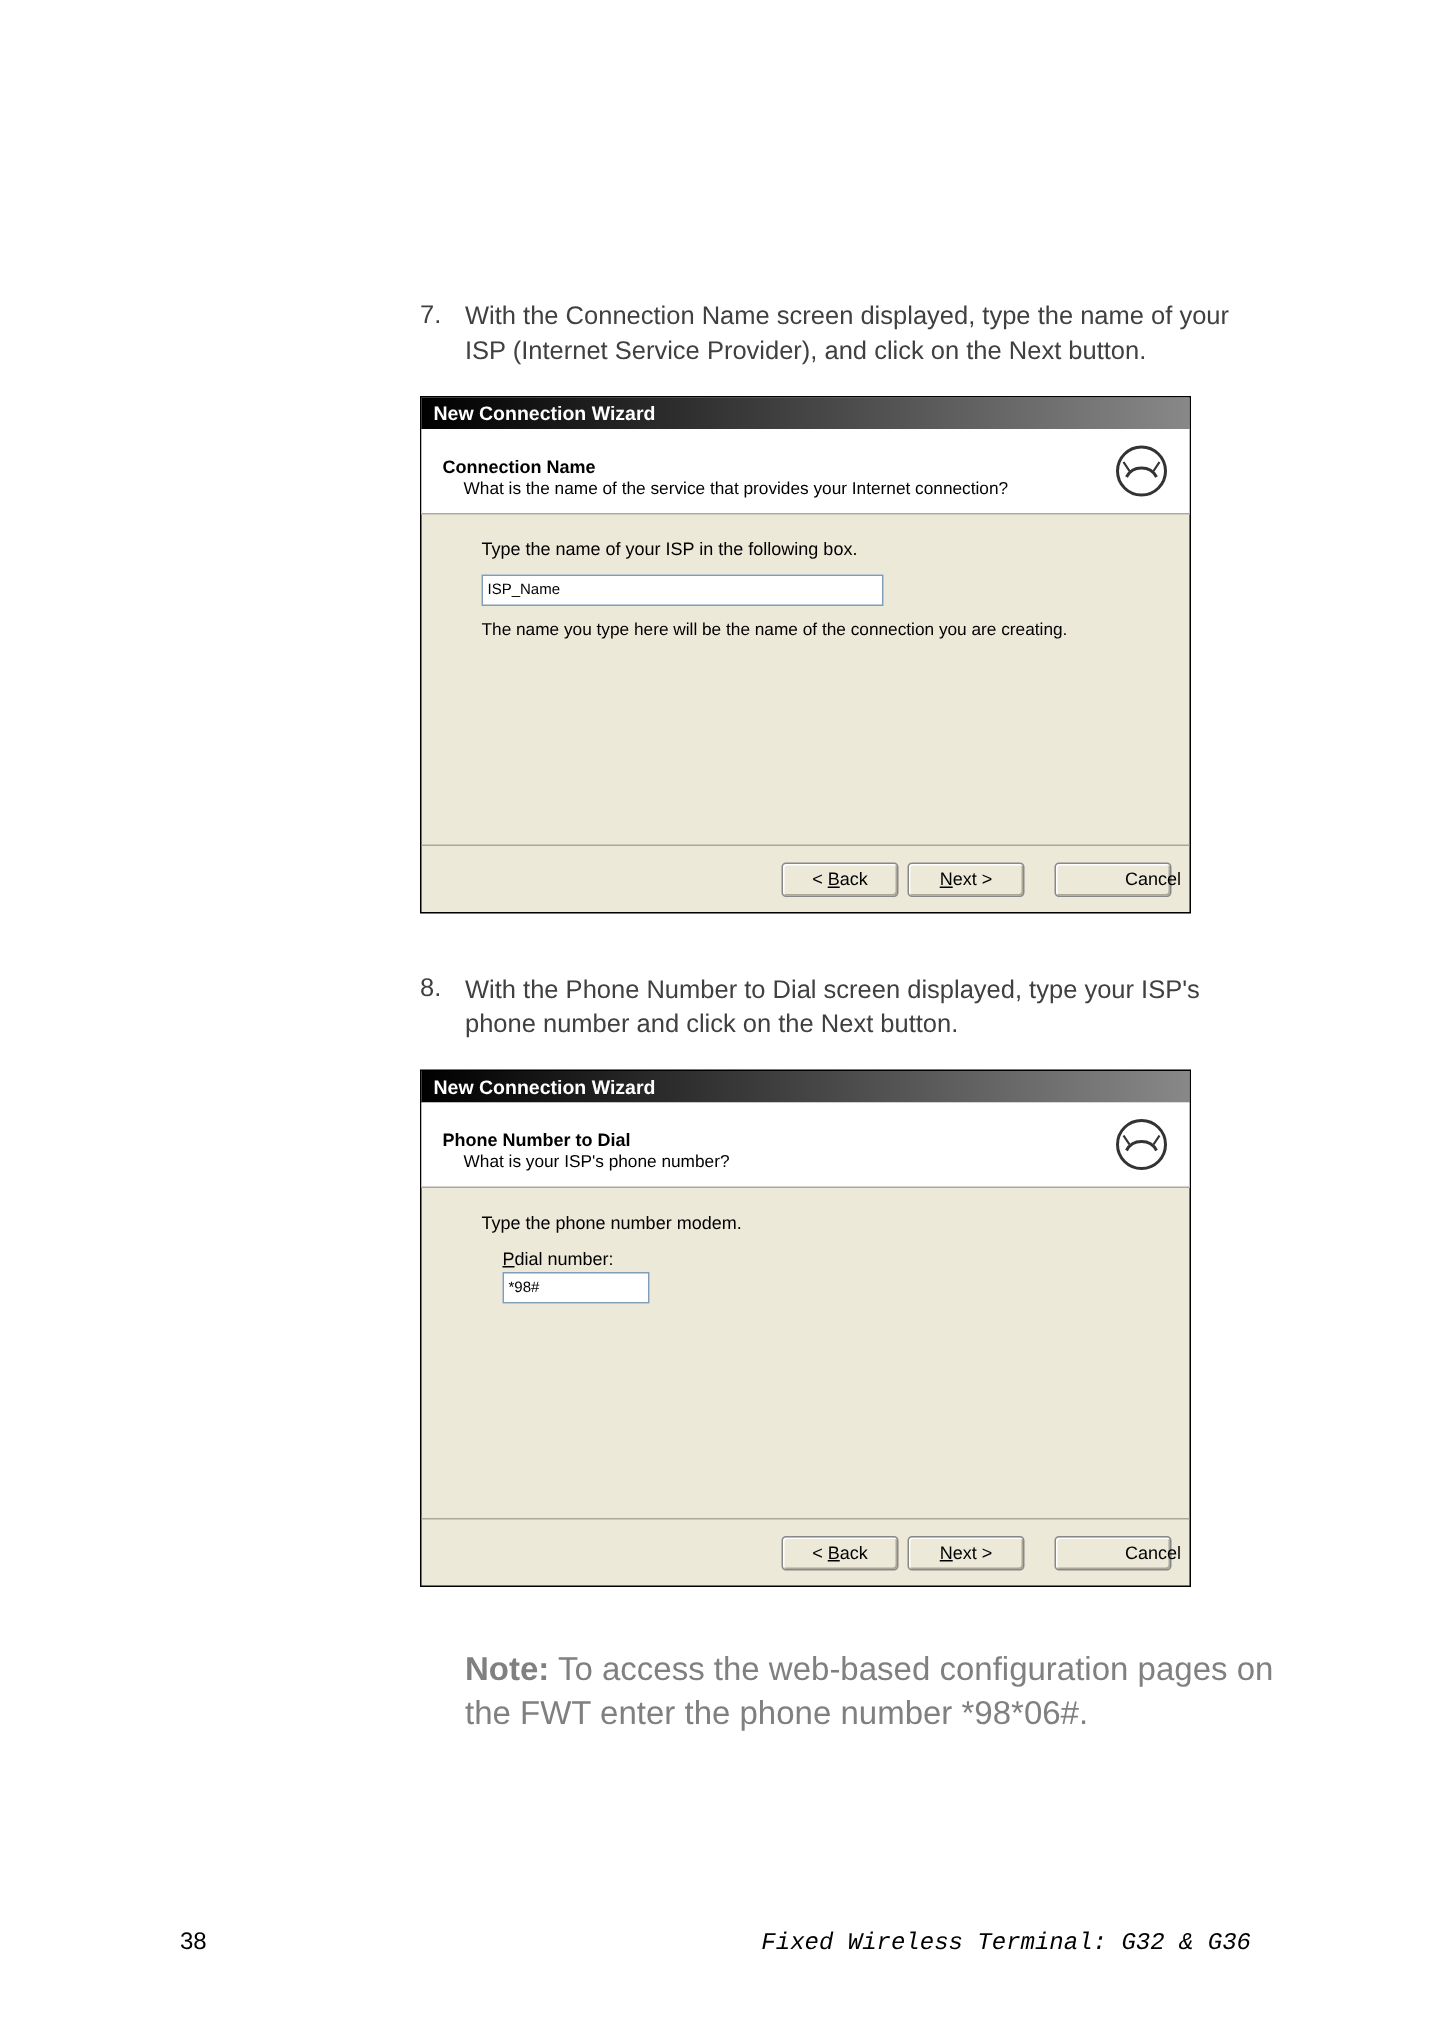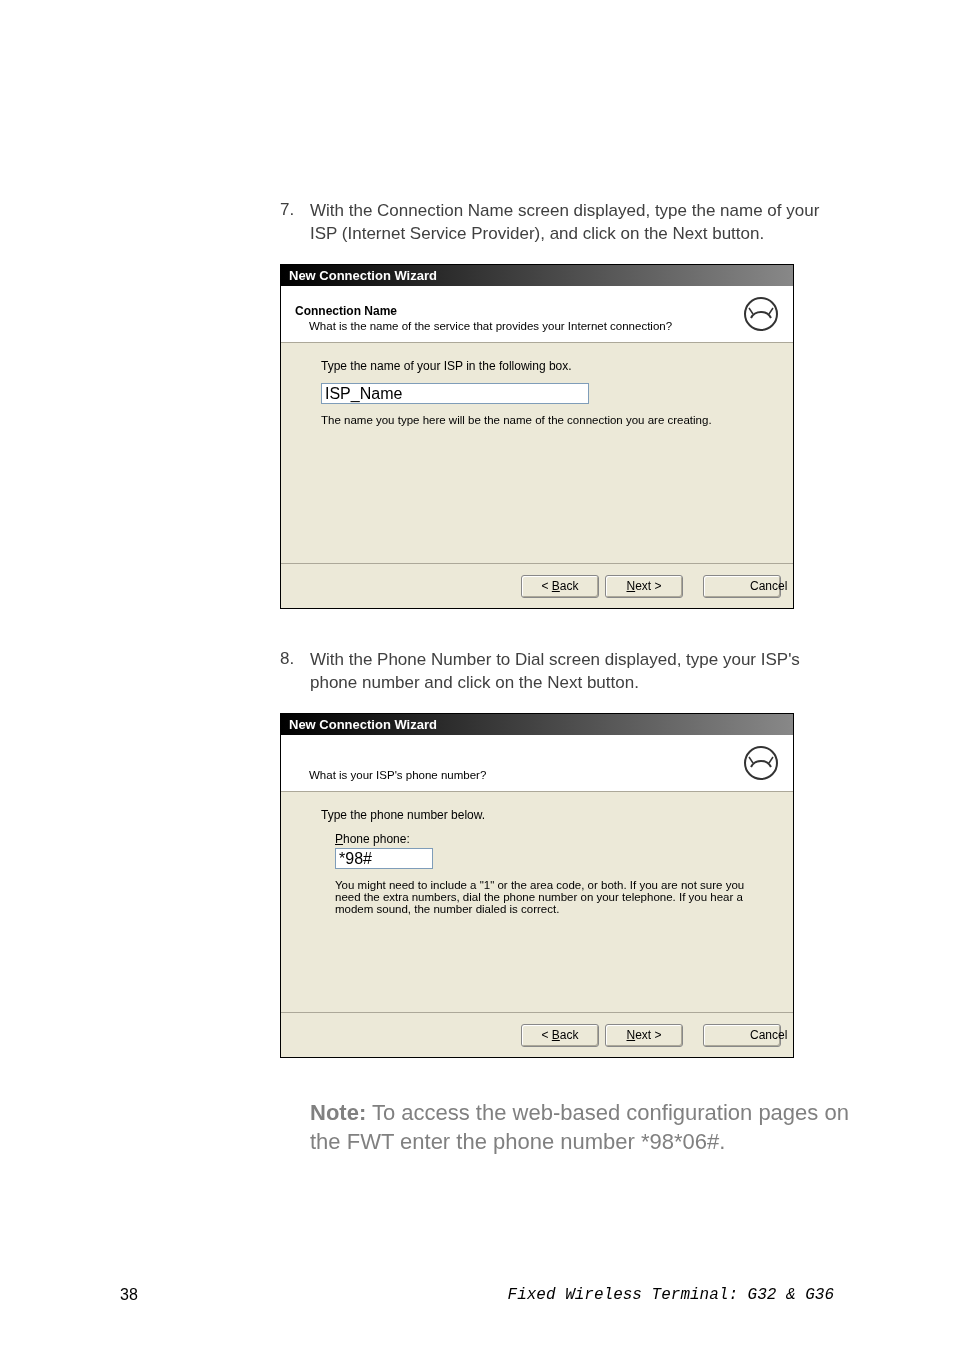--- a/index.html
+++ b/index.html
@@ -89,21 +89,21 @@
     margin-bottom: 2px;
   }
   .underline {
     text-decoration: underline;
   }
   .textbox {
     border: 1px solid #7f9db9;
     background: #fff;
     padding: 1px 3px;
     font-family: Tahoma, Arial, sans-serif;
-    font-size: 16px;
+    font-size: 10px;
     height: 17px;
     line-height: 17px;
     box-sizing: content-box;
   }
   .tb-wide { width: 260px; }
   .tb-narrow { width: 90px; }
   .help-text {
     font-size: 11.5px;
     margin-top: 10px;
   }
@@ -198,38 +198,38 @@
 
     <div class="step">
       <div class="step-num">8.</div>
       <div class="step-text">With the Phone Number to Dial screen displayed, type your ISP's phone number and click on the Next button.</div>
     </div>
 
     <div class="dialog">
       <div class="titlebar">New Connection Wizard</div>
       <div class="header">
         <div class="header-text">
+          <div class="header-title">Phone Number to Dial</div>
           <div class="header-sub">What is your ISP's phone number?</div>
         </div>
         <div class="header-icon">
           <svg viewBox="0 0 36 36">
             <circle cx="18" cy="18" r="16" fill="none" stroke="#333" stroke-width="2"></circle>
             <path d="M8 22 C12 14, 24 14, 28 22" fill="none" stroke="#333" stroke-width="2"></path>
             <path d="M10 18 L6 12 M26 18 L30 12" stroke="#333" stroke-width="1.5"></path>
           </svg>
         </div>
       </div>
       <div class="body d2body">
-        <p>Type the phone number below.</p>
+        <p>Type the phone number modem.</p>
         <div class="indent">
           <div class="field-lbl">
-            <span class="underline">P</span><span>hone phone:</span>
+            <span class="underline">P</span><span>dial number:</span>
           </div>
           <div class="textbox tb-narrow">*98#</div>
-          <div class="help-text" style="max-width:420px;">You might need to include a "1" or the area code, or both. If you are not sure you need the extra numbers, dial the phone number on your telephone. If you hear a modem sound, the number dialed is correct.</div>
         </div>
       </div>
       <div class="button-sep"></div>
       <div class="button-row">
         <div class="btn"><span>&lt; </span><span class="underline">B</span><span>ack</span></div>
         <div class="btn"><span class="underline">N</span><span>ext &gt;</span></div>
         <div class="btn cancel-gap">Cancel</div>
       </div>
     </div>
 

